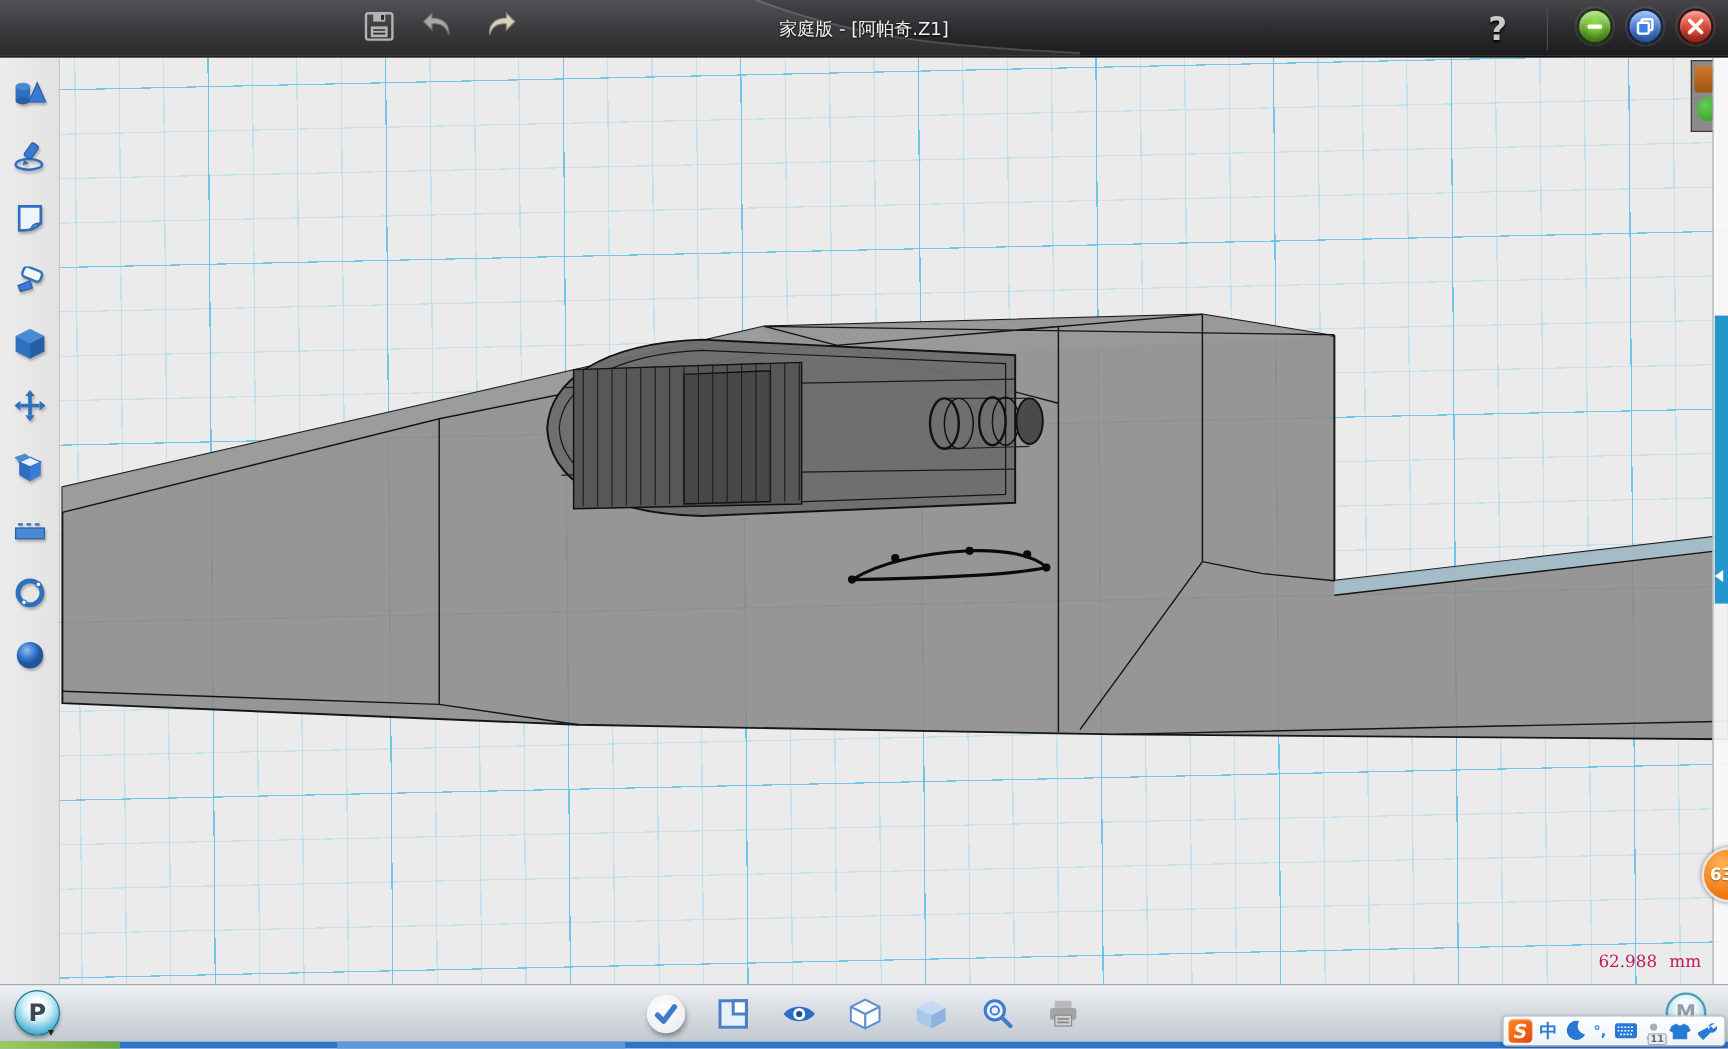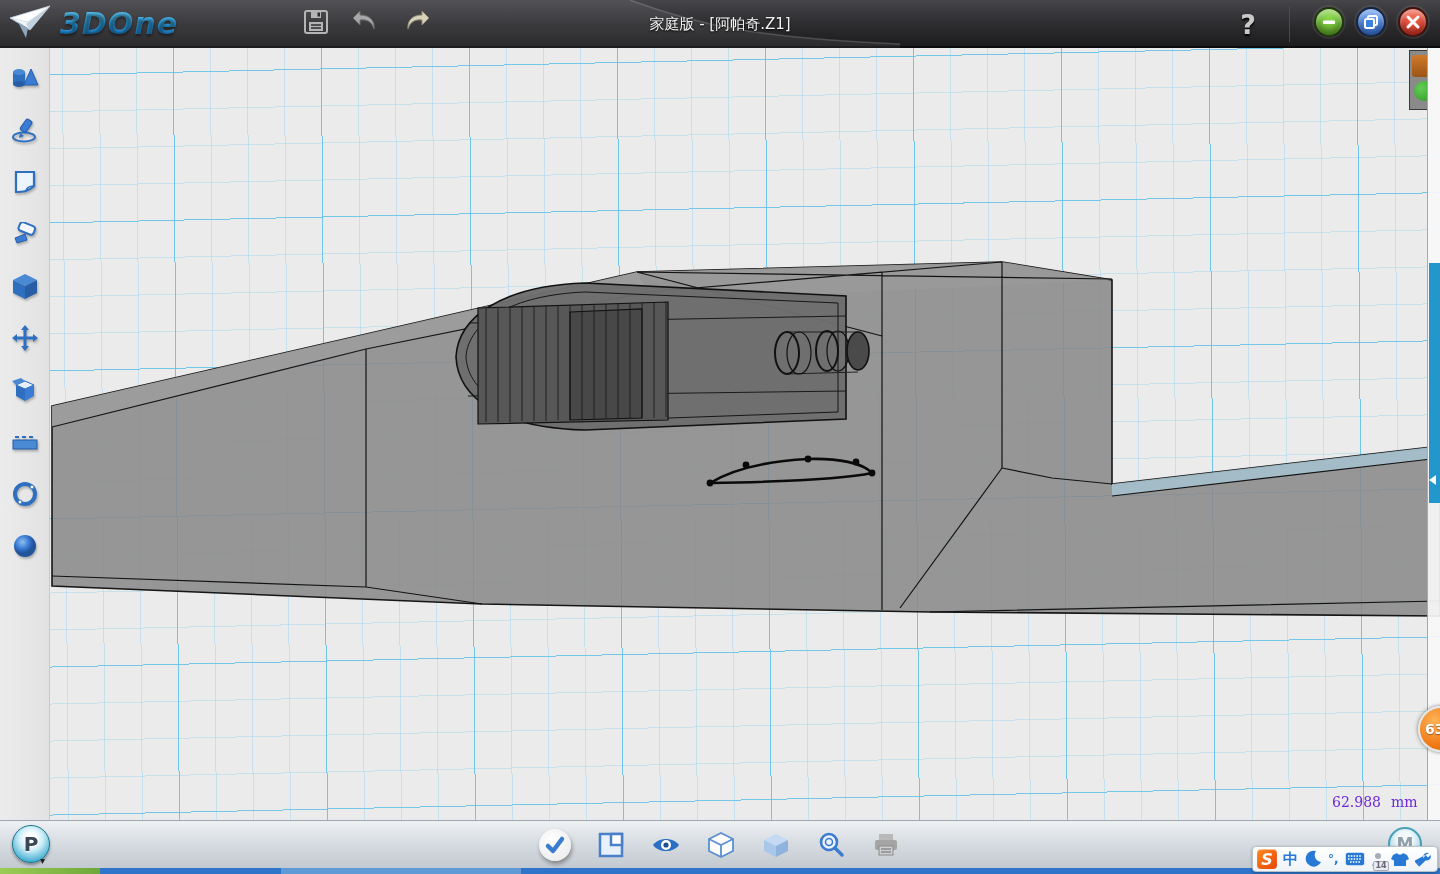--- a/index.html
+++ b/index.html
@@ -36,21 +36,21 @@
     background-image:
       repeating-linear-gradient(90deg, rgba(96,192,233,.85) 0 1px, transparent 1px 148px),
       repeating-linear-gradient(0deg, rgba(96,192,233,.8) 0 1px, transparent 1px 148px),
       repeating-linear-gradient(90deg, rgba(150,212,238,.45) 0 1px, transparent 1px 37px),
       repeating-linear-gradient(0deg, rgba(150,212,238,.42) 0 1px, transparent 1px 37px);
     transform:rotate(-1.25deg) skewX(-0.8deg); }
   .model-svg { position:absolute; left:0; top:-48px; width:1440px; height:874px; z-index:3; }
   .watermark { position:absolute; left:608px; top:368px; z-index:4; font-size:30px; font-style:italic; font-weight:bold;
     letter-spacing:2px; color:rgba(235,235,235,.55); text-shadow:1px 2px 2px rgba(110,110,110,.45); pointer-events:none; }
   .measure { position:absolute; left:1332px; top:746px; z-index:5; font-family:"DejaVu Serif","Liberation Serif",serif;
-    font-size:14px; color:#6d28d9; display:flex; gap:10px; }
+    font-size:14px; color:#be185d; display:flex; gap:10px; }
 
   
   .left-strip { position:absolute; left:0; top:0; width:50px; height:772px; z-index:6;
     background:linear-gradient(90deg,#ececec,#e2e2e2); border-right:1px solid #c8c8c8; display:flex; flex-direction:column;
     align-items:center; padding-top:14px; gap:20px; }
   .ltool { width:32px; height:32px; display:flex; align-items:center; justify-content:center; cursor:pointer;
     filter:drop-shadow(1px 2px 1px rgba(0,0,0,.25)); }
 
   
   .right-strip { position:absolute; right:0; top:0; width:13px; height:772px; z-index:6;
@@ -105,29 +105,20 @@
 </head>
 <body>
 
 <div class="app">
 
   <div class="titlebar">
     <svg class="swoosh" viewBox="0 0 900 48">
       <path d="M0,0 L630,0 C700,26 760,38 900,44 L900,48 L0,48 Z" fill="rgba(255,255,255,0.07)"></path>
       <path d="M630,0 C700,26 760,38 900,44" stroke="rgba(255,255,255,0.18)" stroke-width="1.5" fill="none"></path>
     </svg>
-    <div class="logo">
-      <svg width="44" height="38" viewBox="0 0 44 38">
-        <polygon points="2,14 42,2 22,26" fill="#f2f6fa" stroke="#9fb0c0" stroke-width="1"></polygon>
-        <polygon points="42,2 22,26 18,20" fill="#c3d2e0"></polygon>
-        <polygon points="10,18 18,34 20,24" fill="#8fa6ba"></polygon>
-        <polygon points="2,14 20,18 42,2" fill="#ffffff" stroke="#b8c6d4" stroke-width="0.5"></polygon>
-      </svg>
-      <span class="logo-text">3DOne</span>
-    </div>
     <div class="tb-icons">
       <div class="tb-btn">
         <svg width="26" height="26" viewBox="0 0 26 26">
             <g stroke="#b4b4b4" stroke-width="2" fill="none">
           <rect x="2" y="2" width="22" height="22" rx="2"></rect>
           <rect x="8" y="2" width="10" height="7" fill="#b4b4b4" stroke="none"></rect>
           <rect x="14.5" y="3.5" width="2.5" height="4" fill="#2c2c2f" stroke="none"></rect>
           <rect x="6" y="13" width="14" height="9" fill="#b4b4b4" stroke="none"></rect>
           <path d="M8,16 H18 M8,19 H18" stroke="#2c2c2f" stroke-width="1.4"></path>
             </g>
@@ -375,21 +366,21 @@
       <svg width="20" height="14" viewBox="0 0 20 14">
           <rect x="0.8" y="0.8" width="18.4" height="12.4" rx="2" fill="#2878d6"></rect>
         <path d="M3,4 H17 M3,7 H17 M5,10 H15" stroke="#fff" stroke-width="1.3" stroke-dasharray="1.6 1.2"></path>
         </svg>
     </div>
     <div class="person-wrap ime-item">
       <svg width="14" height="15" viewBox="0 0 14 15">
           <circle cx="7" cy="4" r="3" fill="#a7afb6"></circle>
           <path d="M1,14 C1,9 13,9 13,14 Z" fill="#a7afb6"></path>
         </svg>
-      <span class="badge14">14</span>
+      <span class="badge14">11</span>
     </div>
     <div class="ime-item">
       <svg width="18" height="15" viewBox="0 0 18 15">
           <path d="M6,1 L2,3 L0,7 L3,8.5 L3,14 L15,14 L15,8.5 L18,7 L16,3 L12,1 C11,3 7,3 6,1 Z" fill="#2878d6"></path>
         </svg>
     </div>
     <div class="ime-item">
       <svg width="16" height="16" viewBox="0 0 16 16">
           <path d="M14,2 A4.2,4.2 0 0,0 8.5,7.2 L2,13.5 L4.5,16 L-1,10 M8.5,7.2 L2.2,13.4 L4.4,15.6 L10.6,9.4 A4.2,4.2 0 0,0 15.6,4 L13,6.4 L10.6,4 Z" fill="#2878d6"></path>
         </svg>

